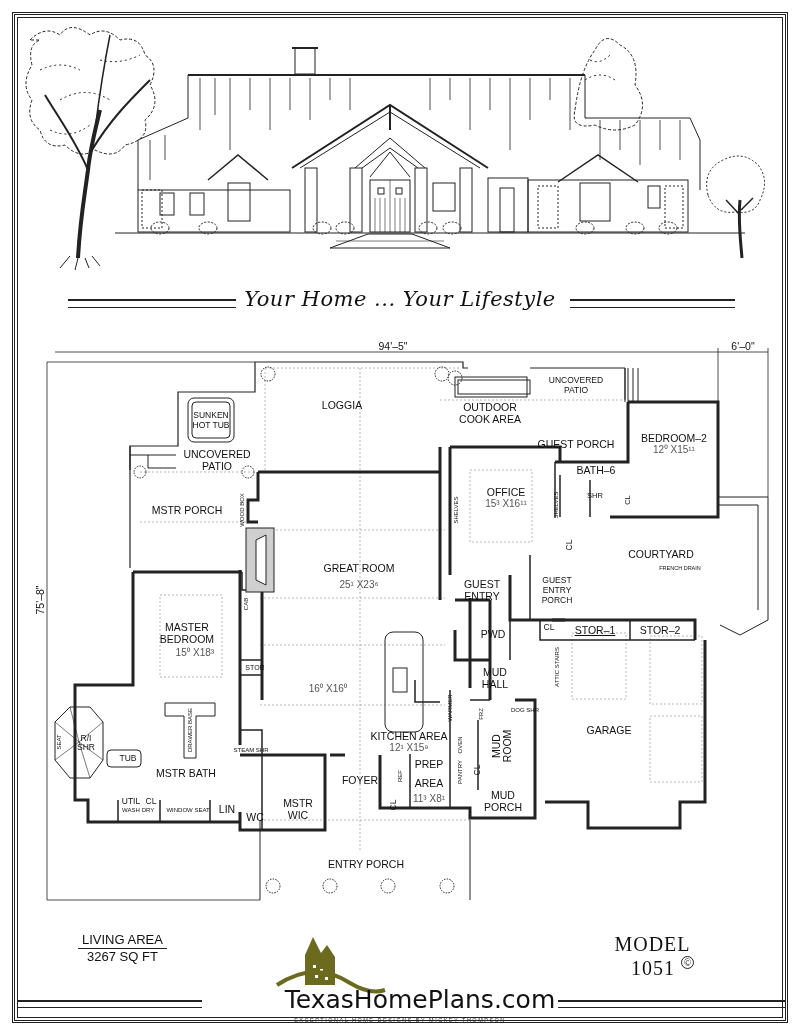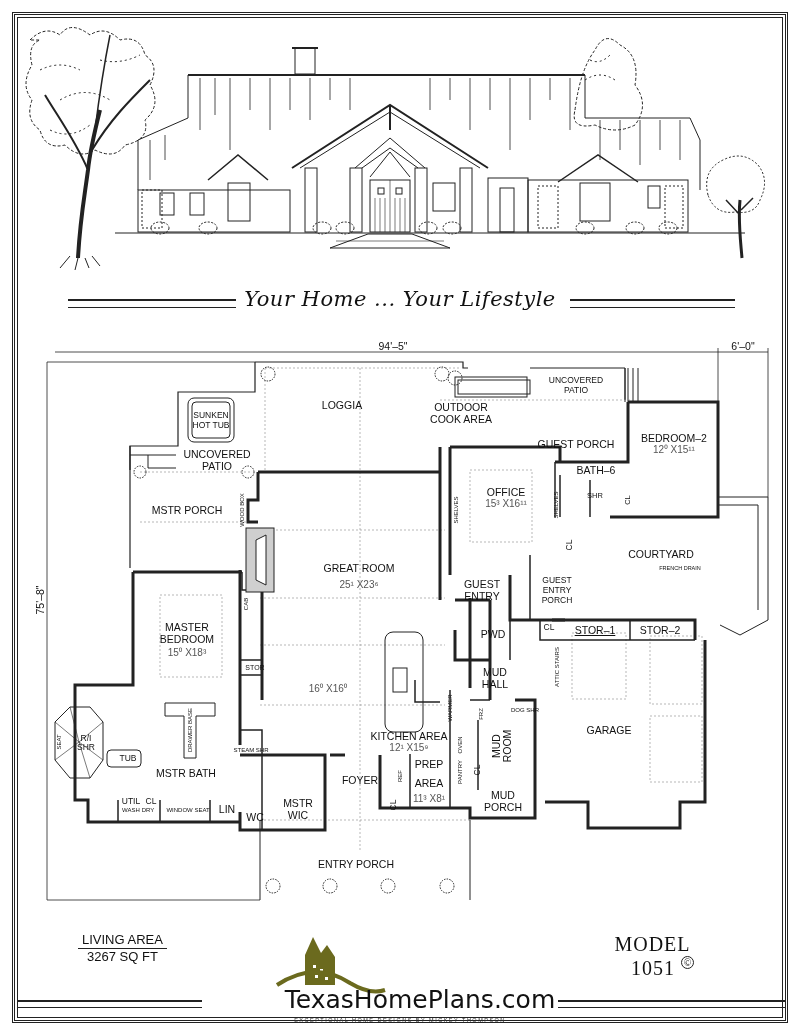--- a/index.html
+++ b/index.html
@@ -282,51 +282,51 @@
 <div class="lbl" style="left:187px;top:510px;">MSTR PORCH</div>
 
 <div class="lbl" style="left:359px;top:576px;">
   <div>GREAT ROOM</div>
   <div class="dim" style="margin-top:5px;">25¹ X23⁶</div>
 </div>
 
 <div class="lbl" style="left:187px;top:640px;">
   <div style="white-space:pre-line;">MASTER
 BEDROOM</div>
-  <div class="dim" style="margin-top:2px;">15⁰ X18³</div>
+  <div class="dim" style="margin-top:2px;text-align:right;">15⁰ X18³</div>
 </div>
 
 <div class="lbl dim" style="left:328px;top:689px;">16⁰ X16⁰</div>
 
 <div class="lbl" style="left:409px;top:742px;">
   <div>KITCHEN AREA</div>
   <div class="dim">12¹ X15⁹</div>
 </div>
 
 <div class="lbl" style="left:429px;top:780px;">
   <div style="white-space:pre-line;line-height:19px;">PREP
 AREA</div>
   <div class="dim">11³ X8¹</div>
 </div>
 
 <div class="lbl" style="left:360px;top:780px;">FOYER</div>
-<div class="lbl" style="left:340px;top:864px;padding-left:32px;">ENTRY PORCH</div>
+<div class="lbl" style="left:350px;top:864px;padding-left:32px;">ENTRY PORCH</div>
 <div class="lbl" style="left:186px;top:773px;">MSTR BATH</div>
 <div class="lbl" style="left:298px;top:809px;white-space:pre-line;">MSTR
 WIC</div>
 <div class="lbl" style="left:255px;top:817px;">WC</div>
 <div class="lbl" style="left:227px;top:809px;">LIN</div>
 <div class="lbl sm" style="left:131px;top:801px;">UTIL</div>
 <div class="lbl sm" style="left:151px;top:801px;">CL</div>
 <div class="lbl sm" style="left:128px;top:758px;">TUB</div>
 <div class="lbl sm" style="left:86px;top:743px;white-space:pre-line;line-height:9px;">R/I
 SHR</div>
 <div class="lbl xs" style="left:255px;top:668px;font-size:7px;">STOR</div>
 
-<div class="lbl" style="left:461px;top:413px;white-space:pre-line;">OUTDOOR
+<div class="lbl" style="left:490px;top:413px;white-space:pre-line;">OUTDOOR
 COOK AREA</div>
 <div class="lbl sm" style="left:576px;top:385px;white-space:pre-line;line-height:10px;">UNCOVERED
 PATIO</div>
 <div class="lbl" style="left:576px;top:444px;">GUEST PORCH</div>
 <div class="lbl" style="left:674px;top:444px;">
   <div>BEDROOM–2</div>
   <div class="dim">12⁰ X15¹¹</div>
 </div>
 <div class="lbl" style="left:596px;top:470px;">BATH–6</div>
 <div class="lbl xs" style="left:595px;top:496px;font-size:7.5px;">SHR</div>

